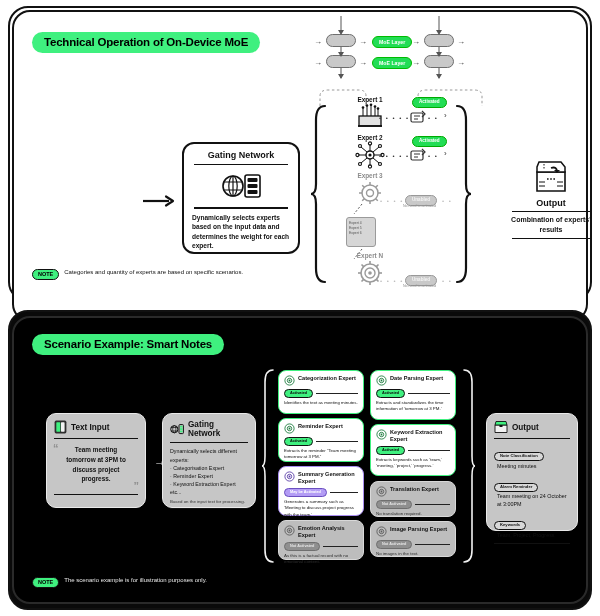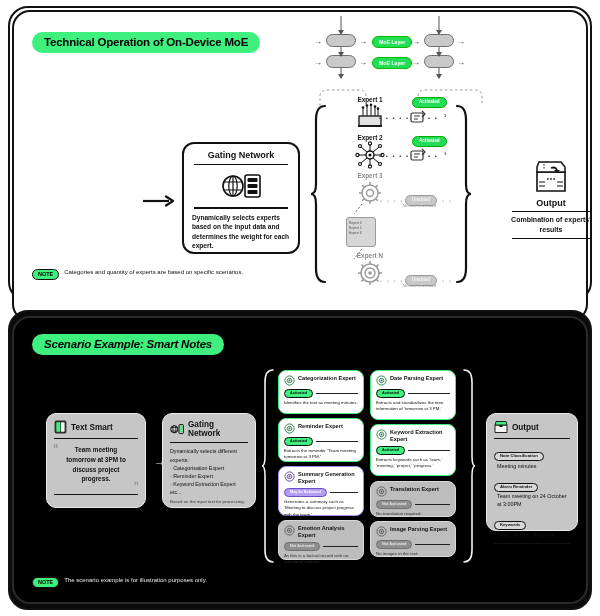--- a/index.html
+++ b/index.html
@@ -49,21 +49,21 @@
     background: #3ff07f;
     color: #000;
     font-weight: bold;
     font-size: 11.5px;
     letter-spacing: -0.2px;
     padding: 4px 12px 5px 12px;
     border-radius: 999px;
     white-space: nowrap;
   }
   .title-top { left: 18px; top: 20px; }
-  .title-bottom { left: 18px; top: 16px; font-style: italic; }
+  .title-bottom { left: 18px; top: 16px; }
 
   
   .note-row { position: absolute; display: flex; align-items: flex-start; gap: 5px; }
   .note-badge {
     background: #3ff07f; color: #000;
     font-size: 5.5px; font-weight: bold;
     border-radius: 999px; padding: 1.5px 5px;
     border: 0.7px solid #111;
     line-height: 1;
     white-space: nowrap;
@@ -415,21 +415,21 @@
 
       <div class="card-gray" style="left:32px; top:95px; width:100px; height:95px;">
         <div class="card-head">
           <span>
             <svg width="13" height="14" viewBox="0 0 13 14">
               <rect x="0.6" y="0.6" width="11.8" height="12.8" rx="1.6" fill="#2e2e2e"></rect>
               <rect x="2.3" y="2.3" width="4" height="9.4" rx="0.6" fill="#3ff07f"></rect>
               <rect x="7" y="2.3" width="3.6" height="9.4" rx="0.6" fill="#f2f2f2"></rect>
             </svg>
           </span>
-          <span class="card-head-title">Text Smart</span>
+          <span class="card-head-title">Text Input</span>
         </div>
         <div class="dark-hr"></div>
         <div style="position:relative; padding: 2px 6px 0 6px;">
           <span class="quote-mark" style="position:absolute;left:-1px;top:2px;">“</span>
           <div class="quote-body">Team meeting tomorrow at 3PM to discuss project progress.</div>
           <span class="quote-mark" style="position:absolute;right:-1px;bottom:-6px;">”</span>
         </div>
         <div class="dark-hr" style="margin-top:10px;"></div>
       </div>
 

